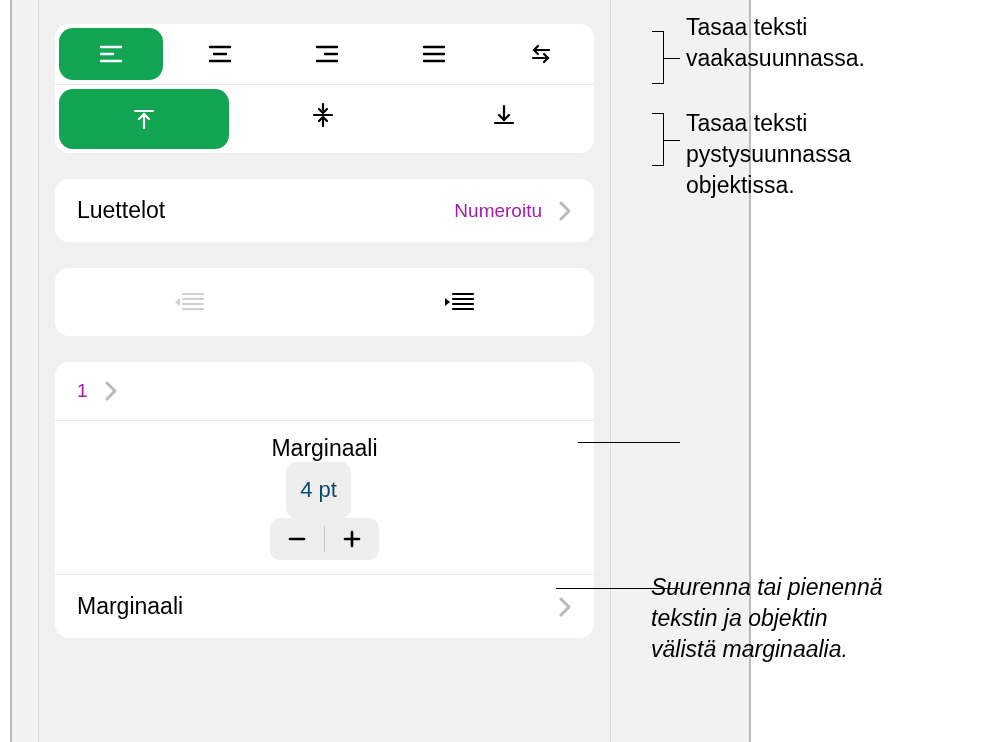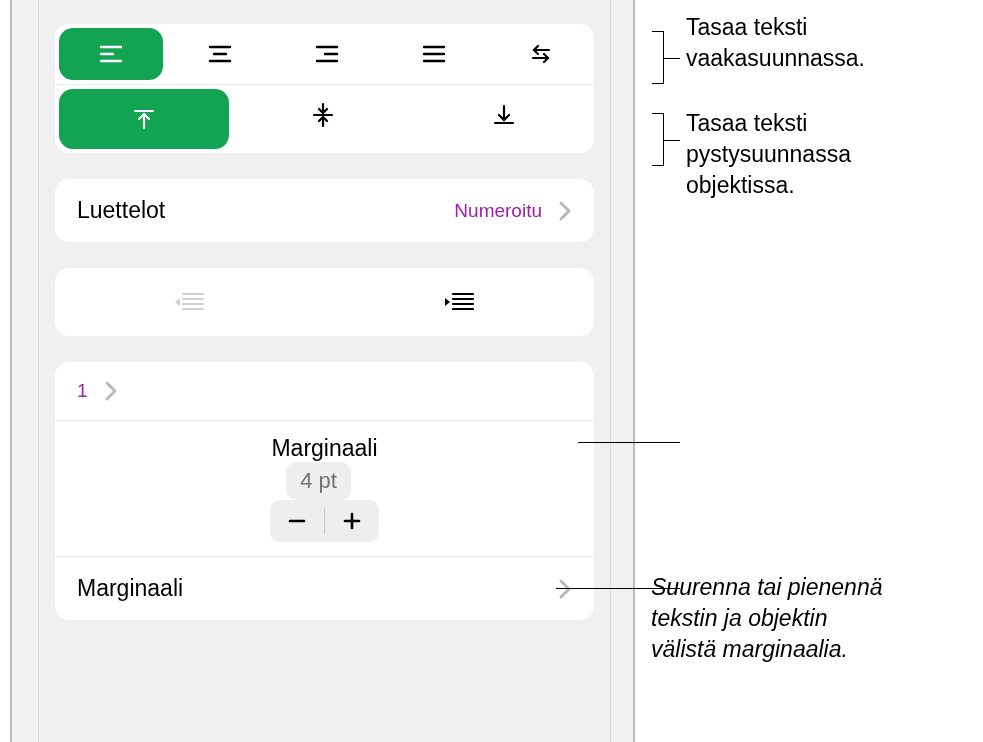--- a/index.html
+++ b/index.html
@@ -1,18 +1,18 @@
 <!DOCTYPE html>
 <html><head>
 <meta charset="utf-8">
 <style>
   * { box-sizing: border-box; margin: 0; padding: 0; }
   html, body { width: 983px; height: 742px; font-family: -apple-system, "Helvetica Neue", Arial, sans-serif; background: #fff; }
   .stage { position: relative; width: 983px; height: 742px; }
-  .panel-frame { position: absolute; left: 10px; top: 0; width: 625px; height: 742px; border-left: 2px solid #bbb; border-right: 2px solid #bbb; background: #f2f2f2; overflow: hidden; }
+  .panel-frame { position: absolute; left: 10px; top: 0; width: 741px; height: 742px; border-left: 2px solid #bbb; border-right: 2px solid #bbb; background: #f2f2f2; overflow: hidden; }
   .panel-inner { position: absolute; left: 26px; top: 0; width: 573px; height: 742px; background: #f0f0f0; border-left: 1px solid #d8d8d8; border-right: 1px solid #d8d8d8; padding: 0; }
   .content { padding: 24px 16px 0 16px; }
   .card { background: #fff; border-radius: 14px; }
   .seg-card { padding: 0; }
   .h-seg { display: flex; width: 100%; border-bottom: 1px solid #e9e9e9; }
   .h-seg .seg-btn { flex: 1; height: 60px; display: flex; align-items: center; justify-content: center; cursor: pointer; }
   .h-seg .seg-btn.sel { background: #12a452; border-radius: 14px; margin: 4px; height: 52px; flex: 0 0 100px; }
   .h-seg .seg-btn:first-child.sel { flex: 0 0 104px; }
   .v-seg { display: flex; width: 100%; }
   .v-seg .seg-btn { flex: 1; height: 60px; display: flex; align-items: center; justify-content: center; cursor: pointer; position: relative; }
@@ -25,21 +25,21 @@
   .list-value { font-size: 19px; color: #a21caf; margin-right: 16px; }
   .chev { width: 14px; height: 22px; }
   .indent-card { margin-top: 26px; padding: 0; }
   .indent-seg { display: flex; width: 100%; }
   .indent-seg .seg-btn { flex: 1; height: 68px; display: flex; align-items: center; justify-content: center; cursor: pointer; }
   .indent-seg .seg-btn.disabled { opacity: 0.18; cursor: default; }
   .spacer-card { margin-top: 26px; }
   .margin-row { display: flex; align-items: center; padding: 14px 22px; border-bottom: 1px solid #e9e9e9; flex-direction: column; }
   .margin-row:last-child { border-bottom: none; }
   .margin-label { font-size: 23px; color: #000; flex: 1; }
-  .margin-value-box { background: #eee; border-radius: 10px; padding: 6px 14px; font-size: 22px; color: #737373; margin-right: 12px; }
+  .margin-value-box { background: #eee; border-radius: 10px; padding: 15px 14px; font-size: 22px; color: #0c4a6e; margin-right: 12px; }
   .stepper { display: flex; background: #eee; border-radius: 10px; overflow: hidden; }
   .stepper .stp { width: 54px; height: 42px; display: flex; align-items: center; justify-content: center; font-size: 30px; color: #000; cursor: pointer; }
   .stepper .divider { width: 1px; background: #c8c8c8; margin: 8px 0; }
   .callout { position: absolute; font-size: 23px; line-height: 1.35; color: #000; }
   .lead-line { position: absolute; border-top: 1.5px solid #000; height: 0; }
   .bracket { position: absolute; border: 1.5px solid #000; border-left: none; }
 </style>
 </head>
 <body>
 

